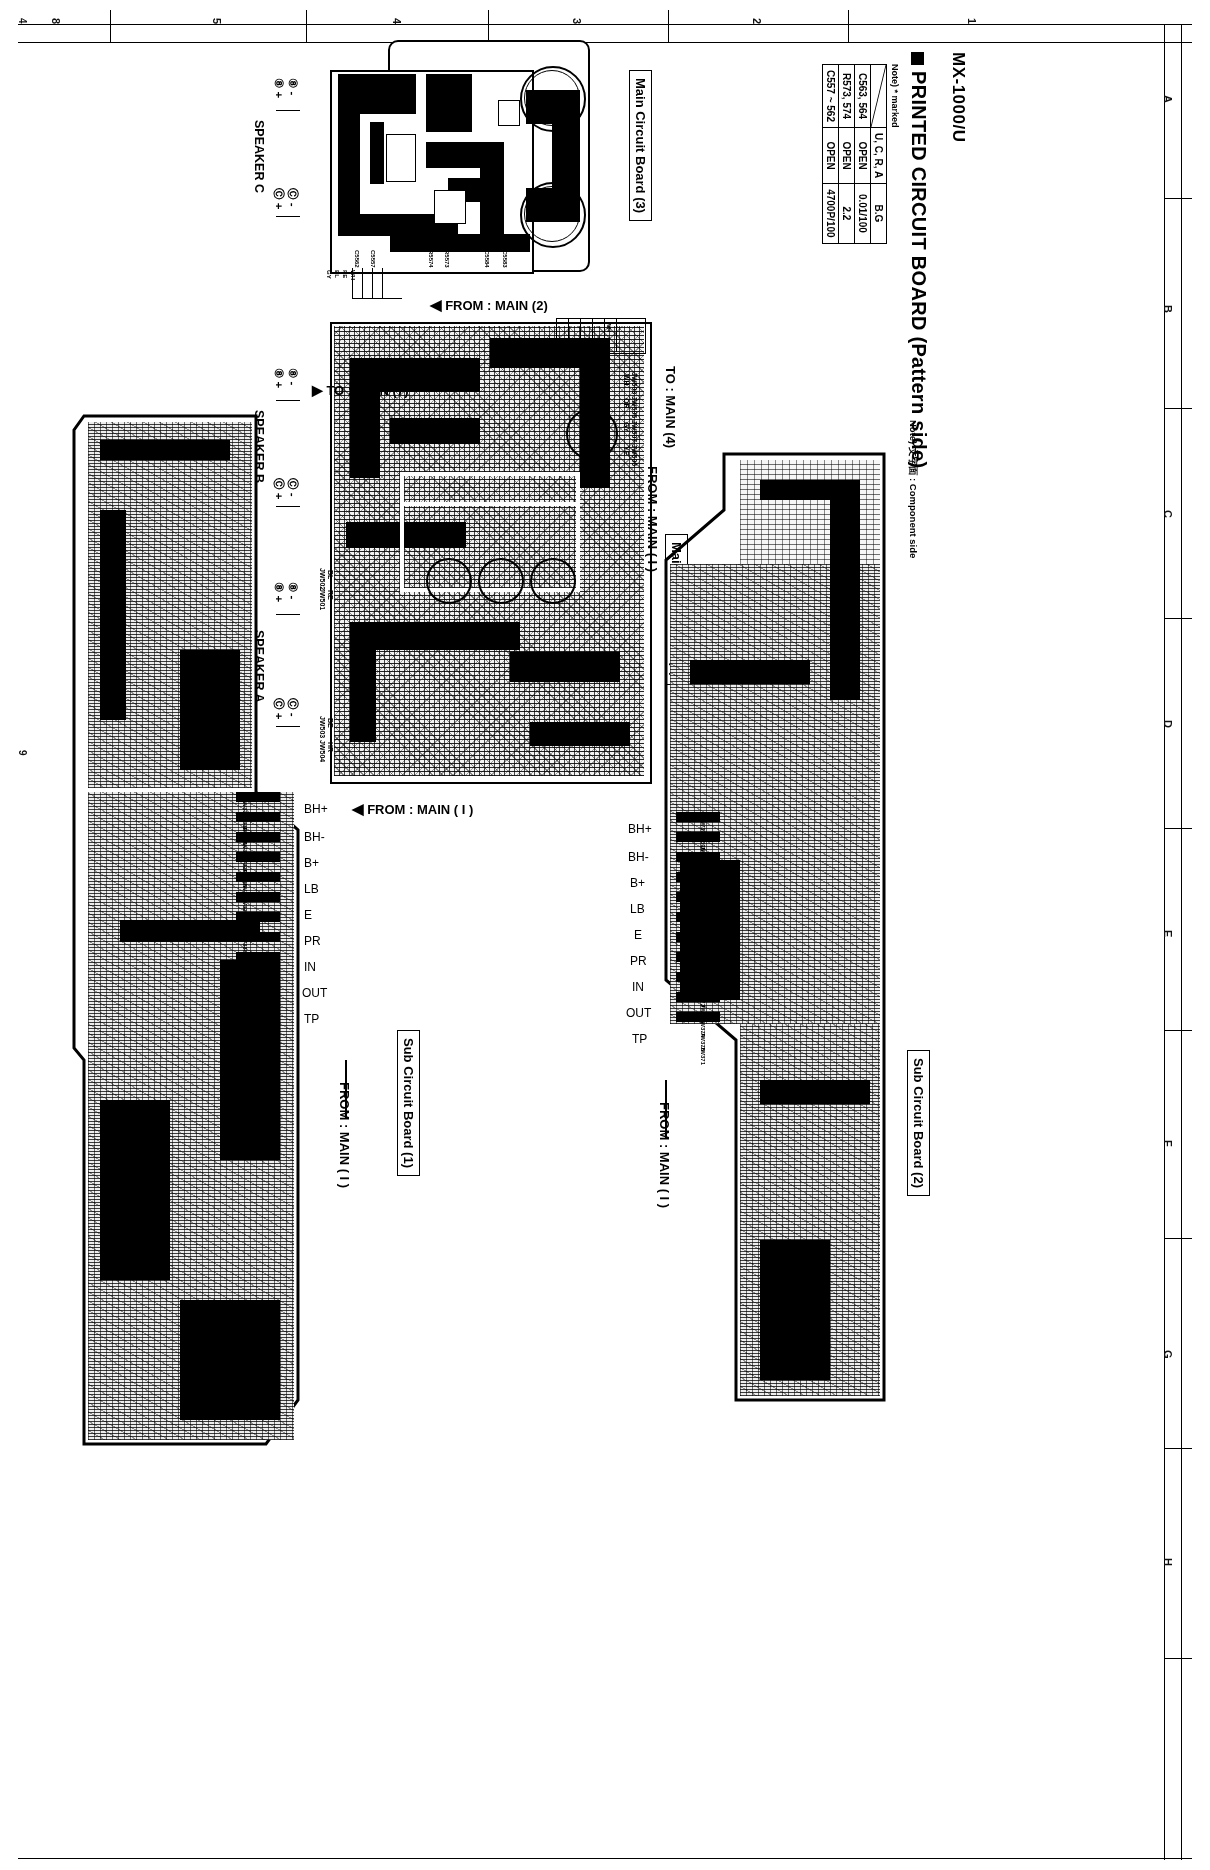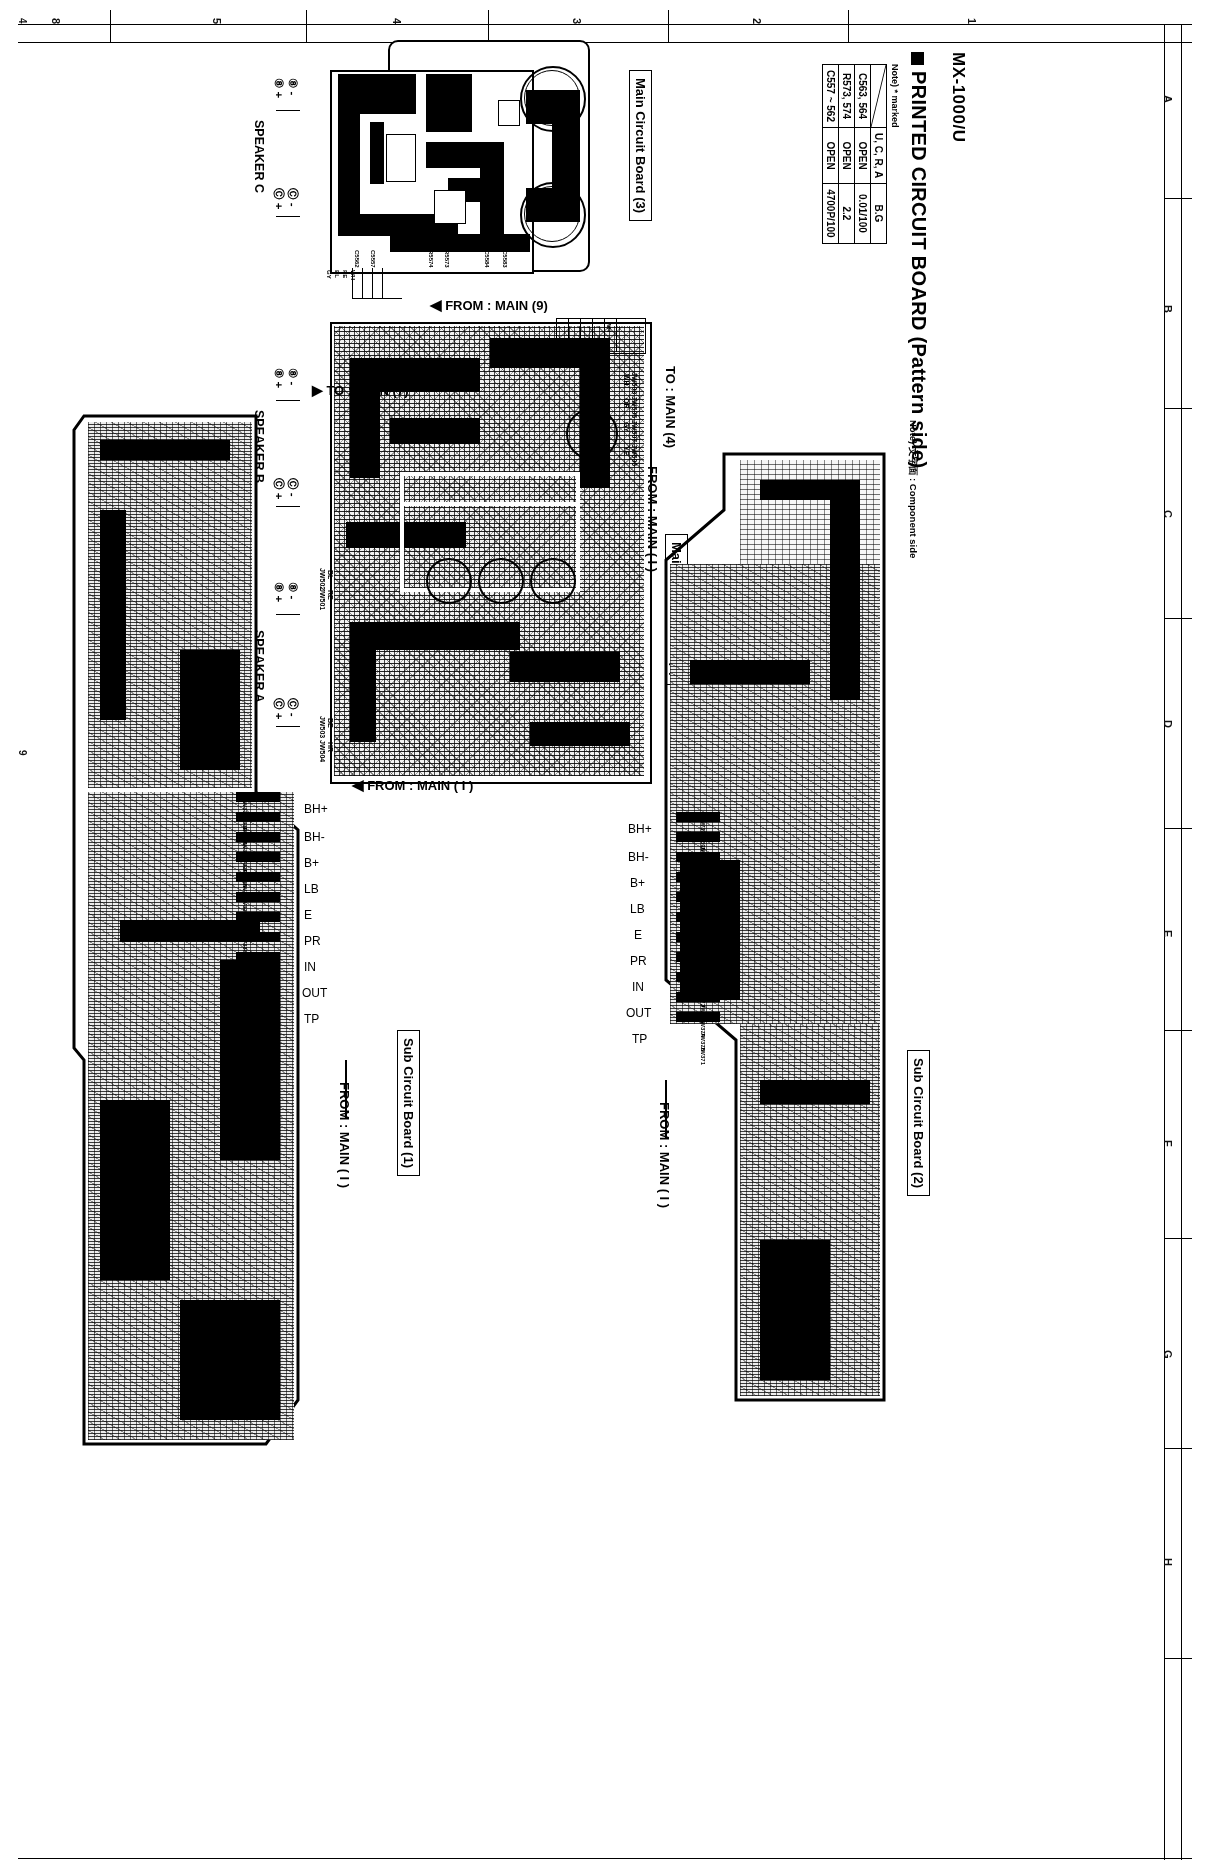--- a/index.html
+++ b/index.html
@@ -212,21 +212,21 @@
   <div class="lead-v" style="left:42px;top:0;height:30px;"></div>
   <div class="lead-v" style="left:52px;top:0;height:30px;"></div>
   <div class="lead" style="left:22px;top:30px;width:50px;"></div>
 </div>
 <div class="tiny-lbl rot90" style="left:356px;top:270px;">WH</div>
 <div class="tiny-lbl rot90" style="left:348px;top:270px;">RE</div>
 <div class="tiny-lbl rot90" style="left:340px;top:270px;">BL</div>
 <div class="tiny-lbl rot90" style="left:332px;top:270px;">GY</div>
 
 <div class="flow-lbl" style="left:430px;top:296px;">
-  <span style="font-size:15px;">◀</span>&nbsp;<span>FROM : MAIN (9)</span>
+  <span style="font-size:15px;">◀</span>&nbsp;<span>FROM : MAIN (2)</span>
 </div>
 
 <div class="board-lbl rot90" style="left:652px;top:70px;">Main Circuit Board (3)</div>
 
 <div class="pcb" style="left:330px;top:322px;width:320px;height:460px;">
   <div class="pcb-outline" style="left:0;top:0;width:318px;height:458px;"></div>
   <div class="noise" style="left:4px;top:4px;width:310px;height:450px;"></div>
 
   <div class="cu" style="left:20px;top:36px;width:130px;height:34px;"></div>
   <div class="cu" style="left:20px;top:36px;width:30px;height:120px;"></div>
@@ -263,21 +263,21 @@
 
 <div class="flow-lbl" style="left:312px;top:382px;">
   <span style="font-size:14px;">▶</span>&nbsp;<span>TO : MAIN (7)</span>
 </div>
 <div class="flow-lbl rot90" style="left:678px;top:366px;">
   <span>TO : MAIN (4)</span>
 </div>
 <div class="flow-lbl rot90" style="left:660px;top:466px;">
   <span>FROM : MAIN ( I )</span>
 </div>
-<div class="flow-lbl" style="left:352px;top:776px;">
+<div class="flow-lbl" style="left:352px;top:800px;">
   <span style="font-size:15px;">◀</span>&nbsp;<span>FROM : MAIN ( I )</span>
 </div>
 
 <div class="board-lbl rot90" style="left:688px;top:534px;">Main Circuit Board (2)</div>
 
 <div class="jw-lbl rot90" style="left:638px;top:372px;">JW508</div>
 <div class="jw-lbl rot90" style="left:630px;top:374px;">WH</div>
 <div class="jw-lbl rot90" style="left:638px;top:396px;">JW505</div>
 <div class="jw-lbl rot90" style="left:630px;top:398px;">OR</div>
 <div class="jw-lbl rot90" style="left:638px;top:420px;">JW507</div>

